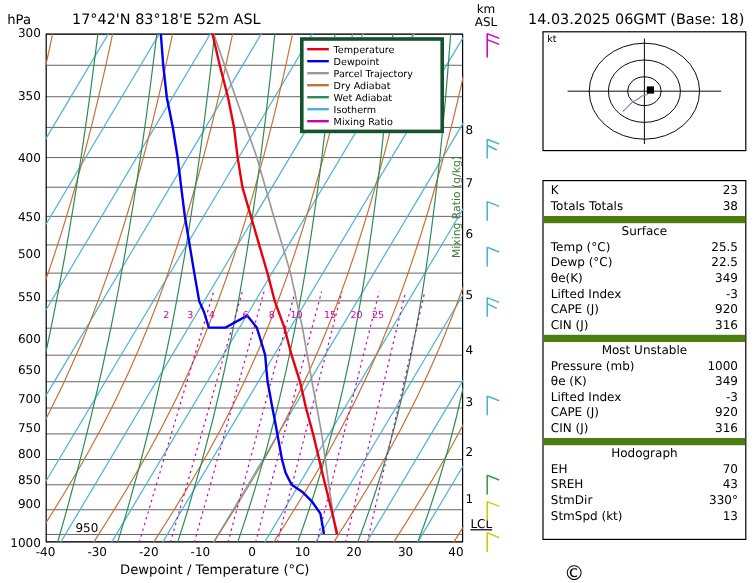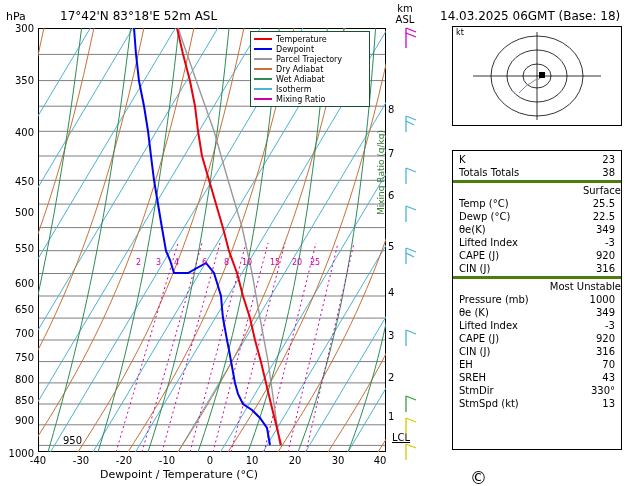--- a/index.html
+++ b/index.html
@@ -9,30 +9,30 @@
   #plot-frame{left:38px;top:28px;width:348px;height:424px;border:1px solid #000;background:#fff;box-sizing:border-box;}
   #hpa-label{left:6px;top:10px;font-size:11px;color:#000;}
   #station-title{left:60px;top:9px;font-size:12px;color:#000;font-weight:normal;}
   #date-title{left:440px;top:9px;font-size:12px;color:#000;}
   #km-label{left:392px;top:3px;font-size:10px;color:#000;text-align:center;width:26px;line-height:11px;}
   #xaxis-title{left:100px;top:468px;font-size:11px;color:#000;}
   #copyright{left:470px;top:468px;font-size:17px;color:#000;}
   .ytick{position:absolute;left:0;width:34px;text-align:right;font-size:10px;color:#000;}
   .xtick{position:absolute;top:455px;width:40px;text-align:center;font-size:10px;color:#000;}
   .kmtick{position:absolute;left:388px;width:16px;text-align:left;font-size:10px;color:#000;}
-  #legend{left:250px;top:31px;width:120px;background:#fff;border:1px solid #14532d;padding:2px 3px;box-sizing:border-box;}
+  #legend{left:250px;top:31px;width:120px;background:#fff;border:3px solid #14532d;padding:2px 3px;box-sizing:border-box;}
   .leg-row{display:flex;align-items:center;height:10px;font-size:8px;color:#000;}
   .leg-swatch{width:18px;height:0;border-top-width:2px;border-top-style:solid;margin-right:4px;}
   #mixing-label{position:absolute;left:376px;top:215px;width:90px;font-size:9px;color:#3a7d3a;transform:rotate(-90deg);transform-origin:left top;}
   #lcl-label{position:absolute;left:392px;top:432px;font-size:10px;color:#000;text-decoration:underline;}
   #hodo-box{left:452px;top:26px;width:170px;height:100px;border:1px solid #000;background:#fff;box-sizing:border-box;}
   #hodo-kt{position:absolute;left:456px;top:28px;font-size:8px;color:#000;}
   #info-box{left:452px;top:150px;width:170px;height:300px;border:1px solid #000;background:#fff;box-sizing:border-box;font-size:10px;color:#000;padding:2px 0;}
   .info-row{display:flex;justify-content:space-between;padding:0 6px;line-height:13px;}
-  .info-head{text-align:right;line-height:13px;border-top:3px solid #4d7c0f;margin-top:1px;padding-top:1px;}
+  .info-head{text-align:center;line-height:13px;border-top:6px solid #4d7c0f;margin-top:1px;padding-top:1px;}
   .info-k{white-space:nowrap;}
   .info-v{white-space:nowrap;}
   svg{display:block;}
 </style>
 </head>
 <body>
 
 <div class="abs" id="skewt-panel">
 
   <div class="abs" id="hpa-label">hPa</div>
@@ -339,20 +339,21 @@
   </div>
   <div class="info-row">
     <span class="info-k">CAPE (J)</span>
     <span class="info-v">920</span>
   </div>
   <div class="info-row">
     <span class="info-k">CIN (J)</span>
     <span class="info-v">316</span>
   </div>
 
+  <div class="info-head">Hodograph</div>
   <div class="info-row">
     <span class="info-k">EH</span>
     <span class="info-v">70</span>
   </div>
   <div class="info-row">
     <span class="info-k">SREH</span>
     <span class="info-v">43</span>
   </div>
   <div class="info-row">
     <span class="info-k">StmDir</span>

